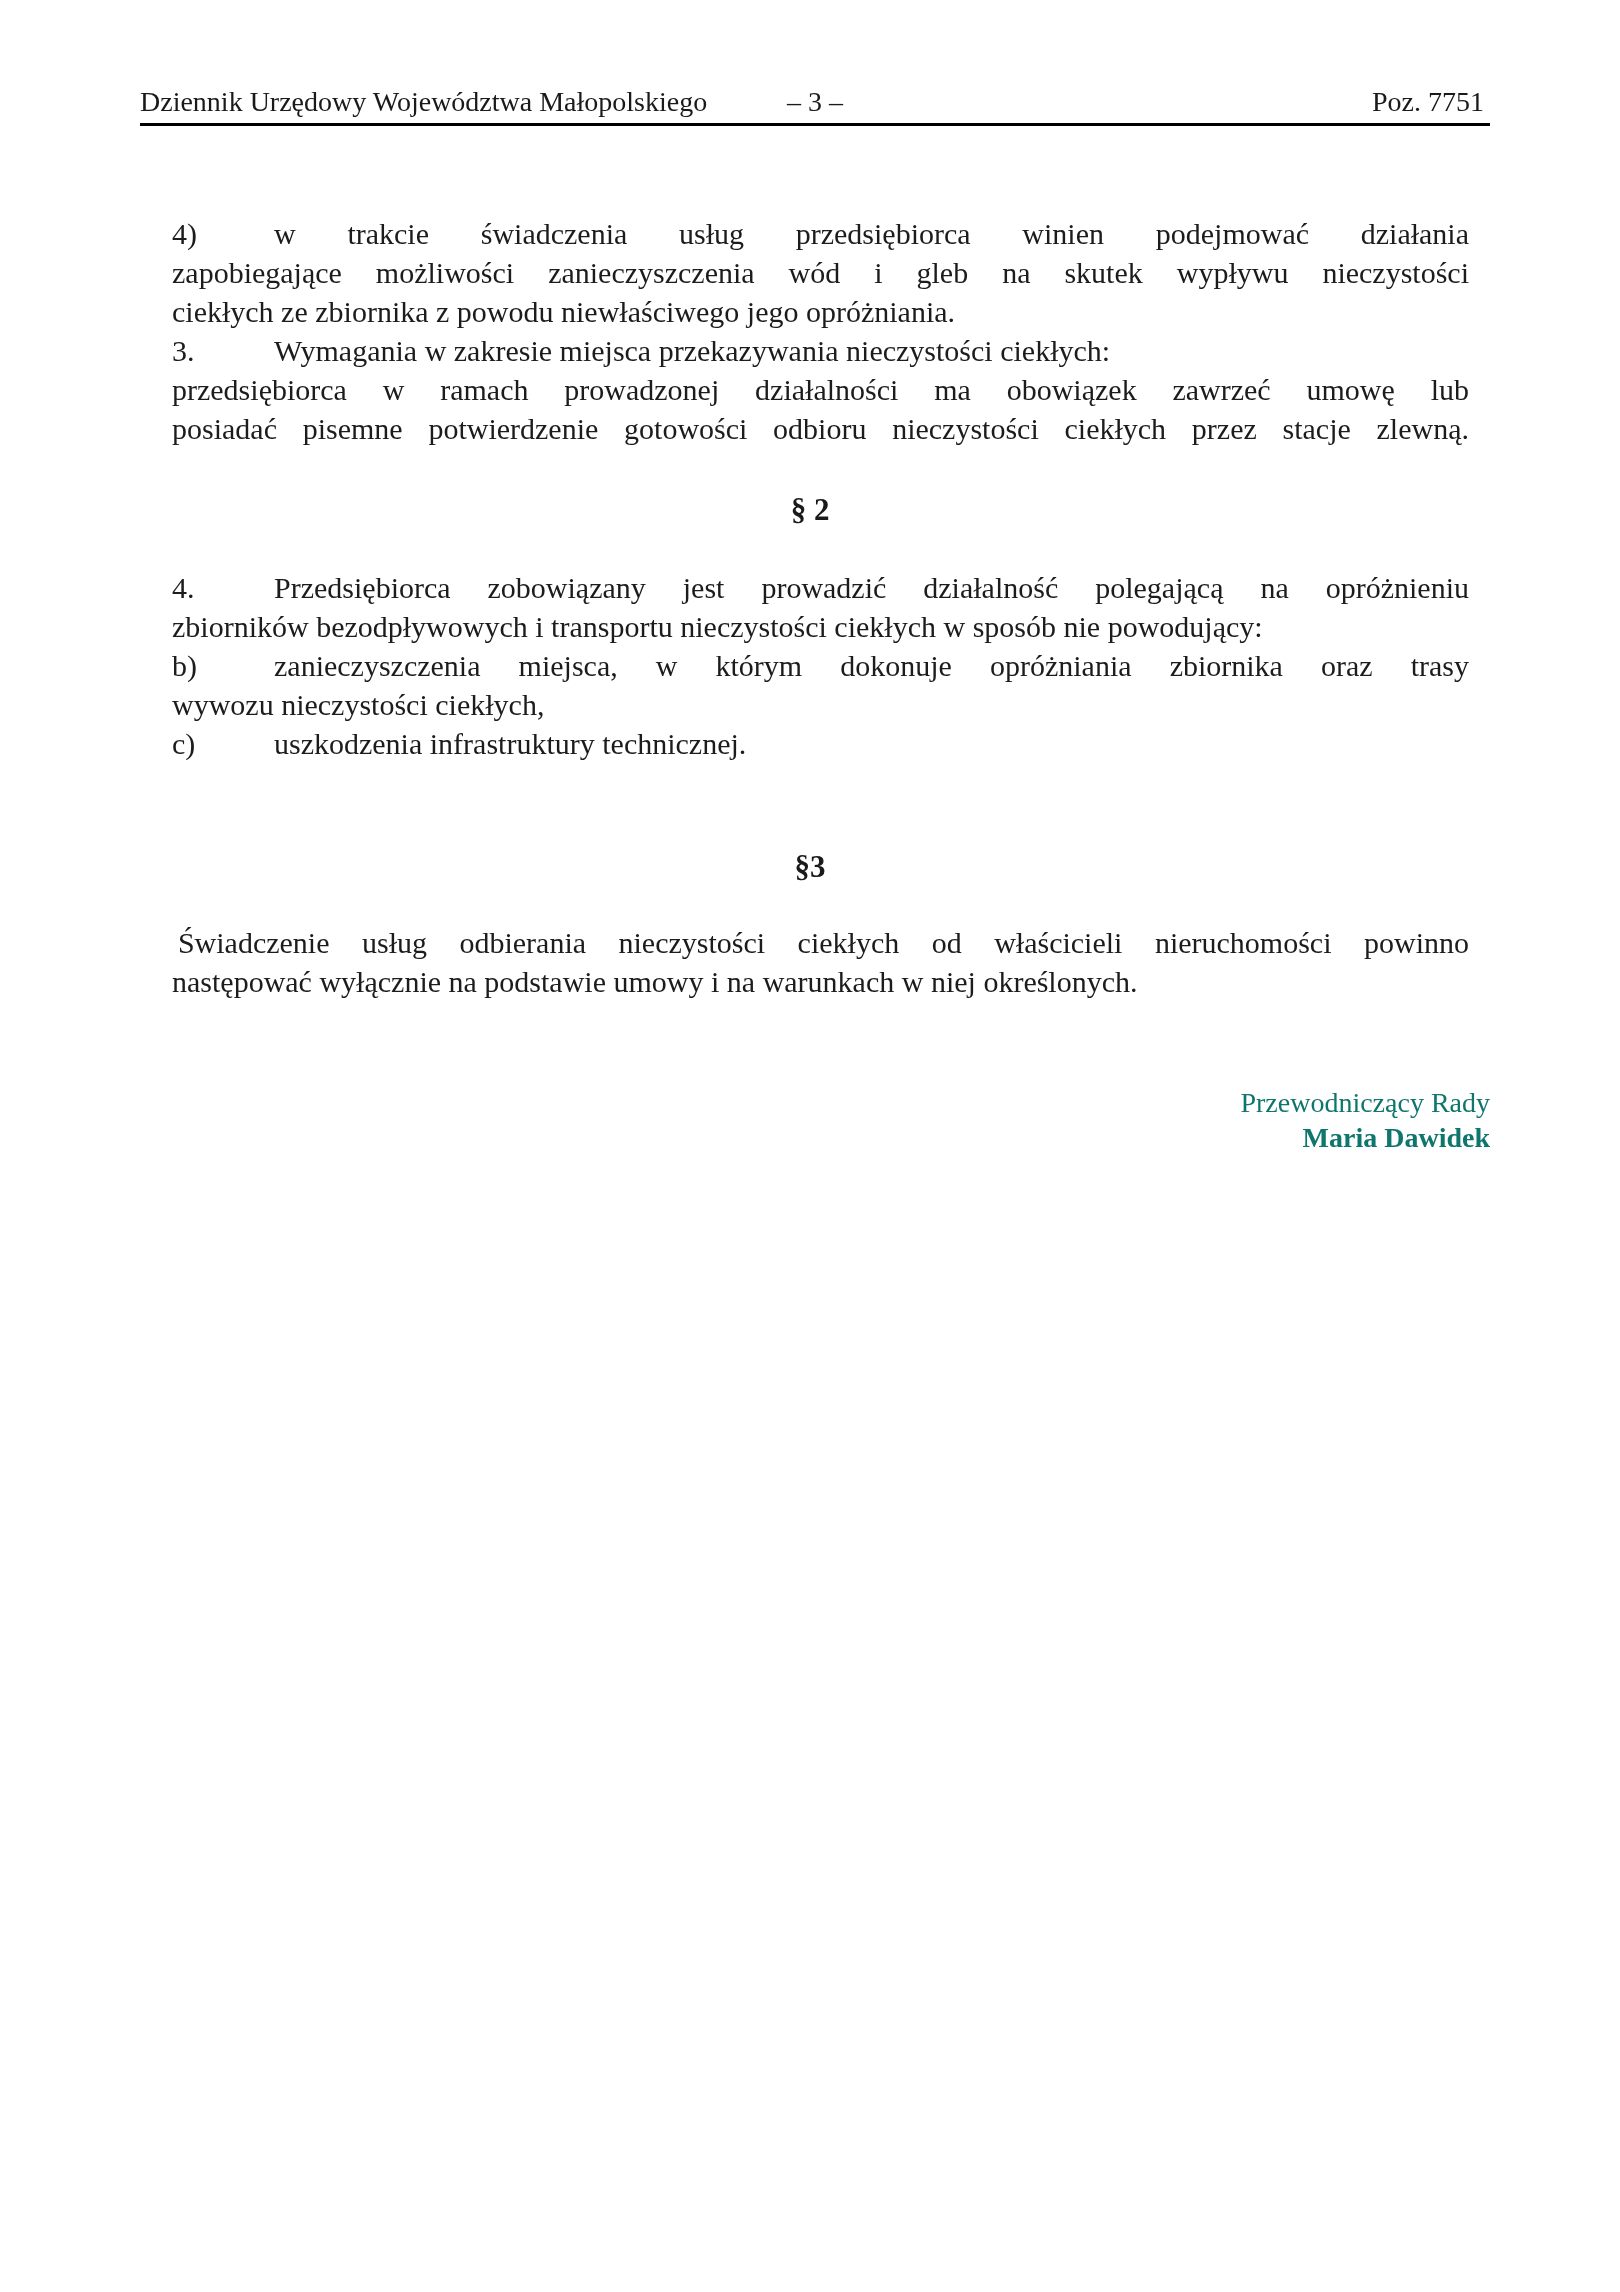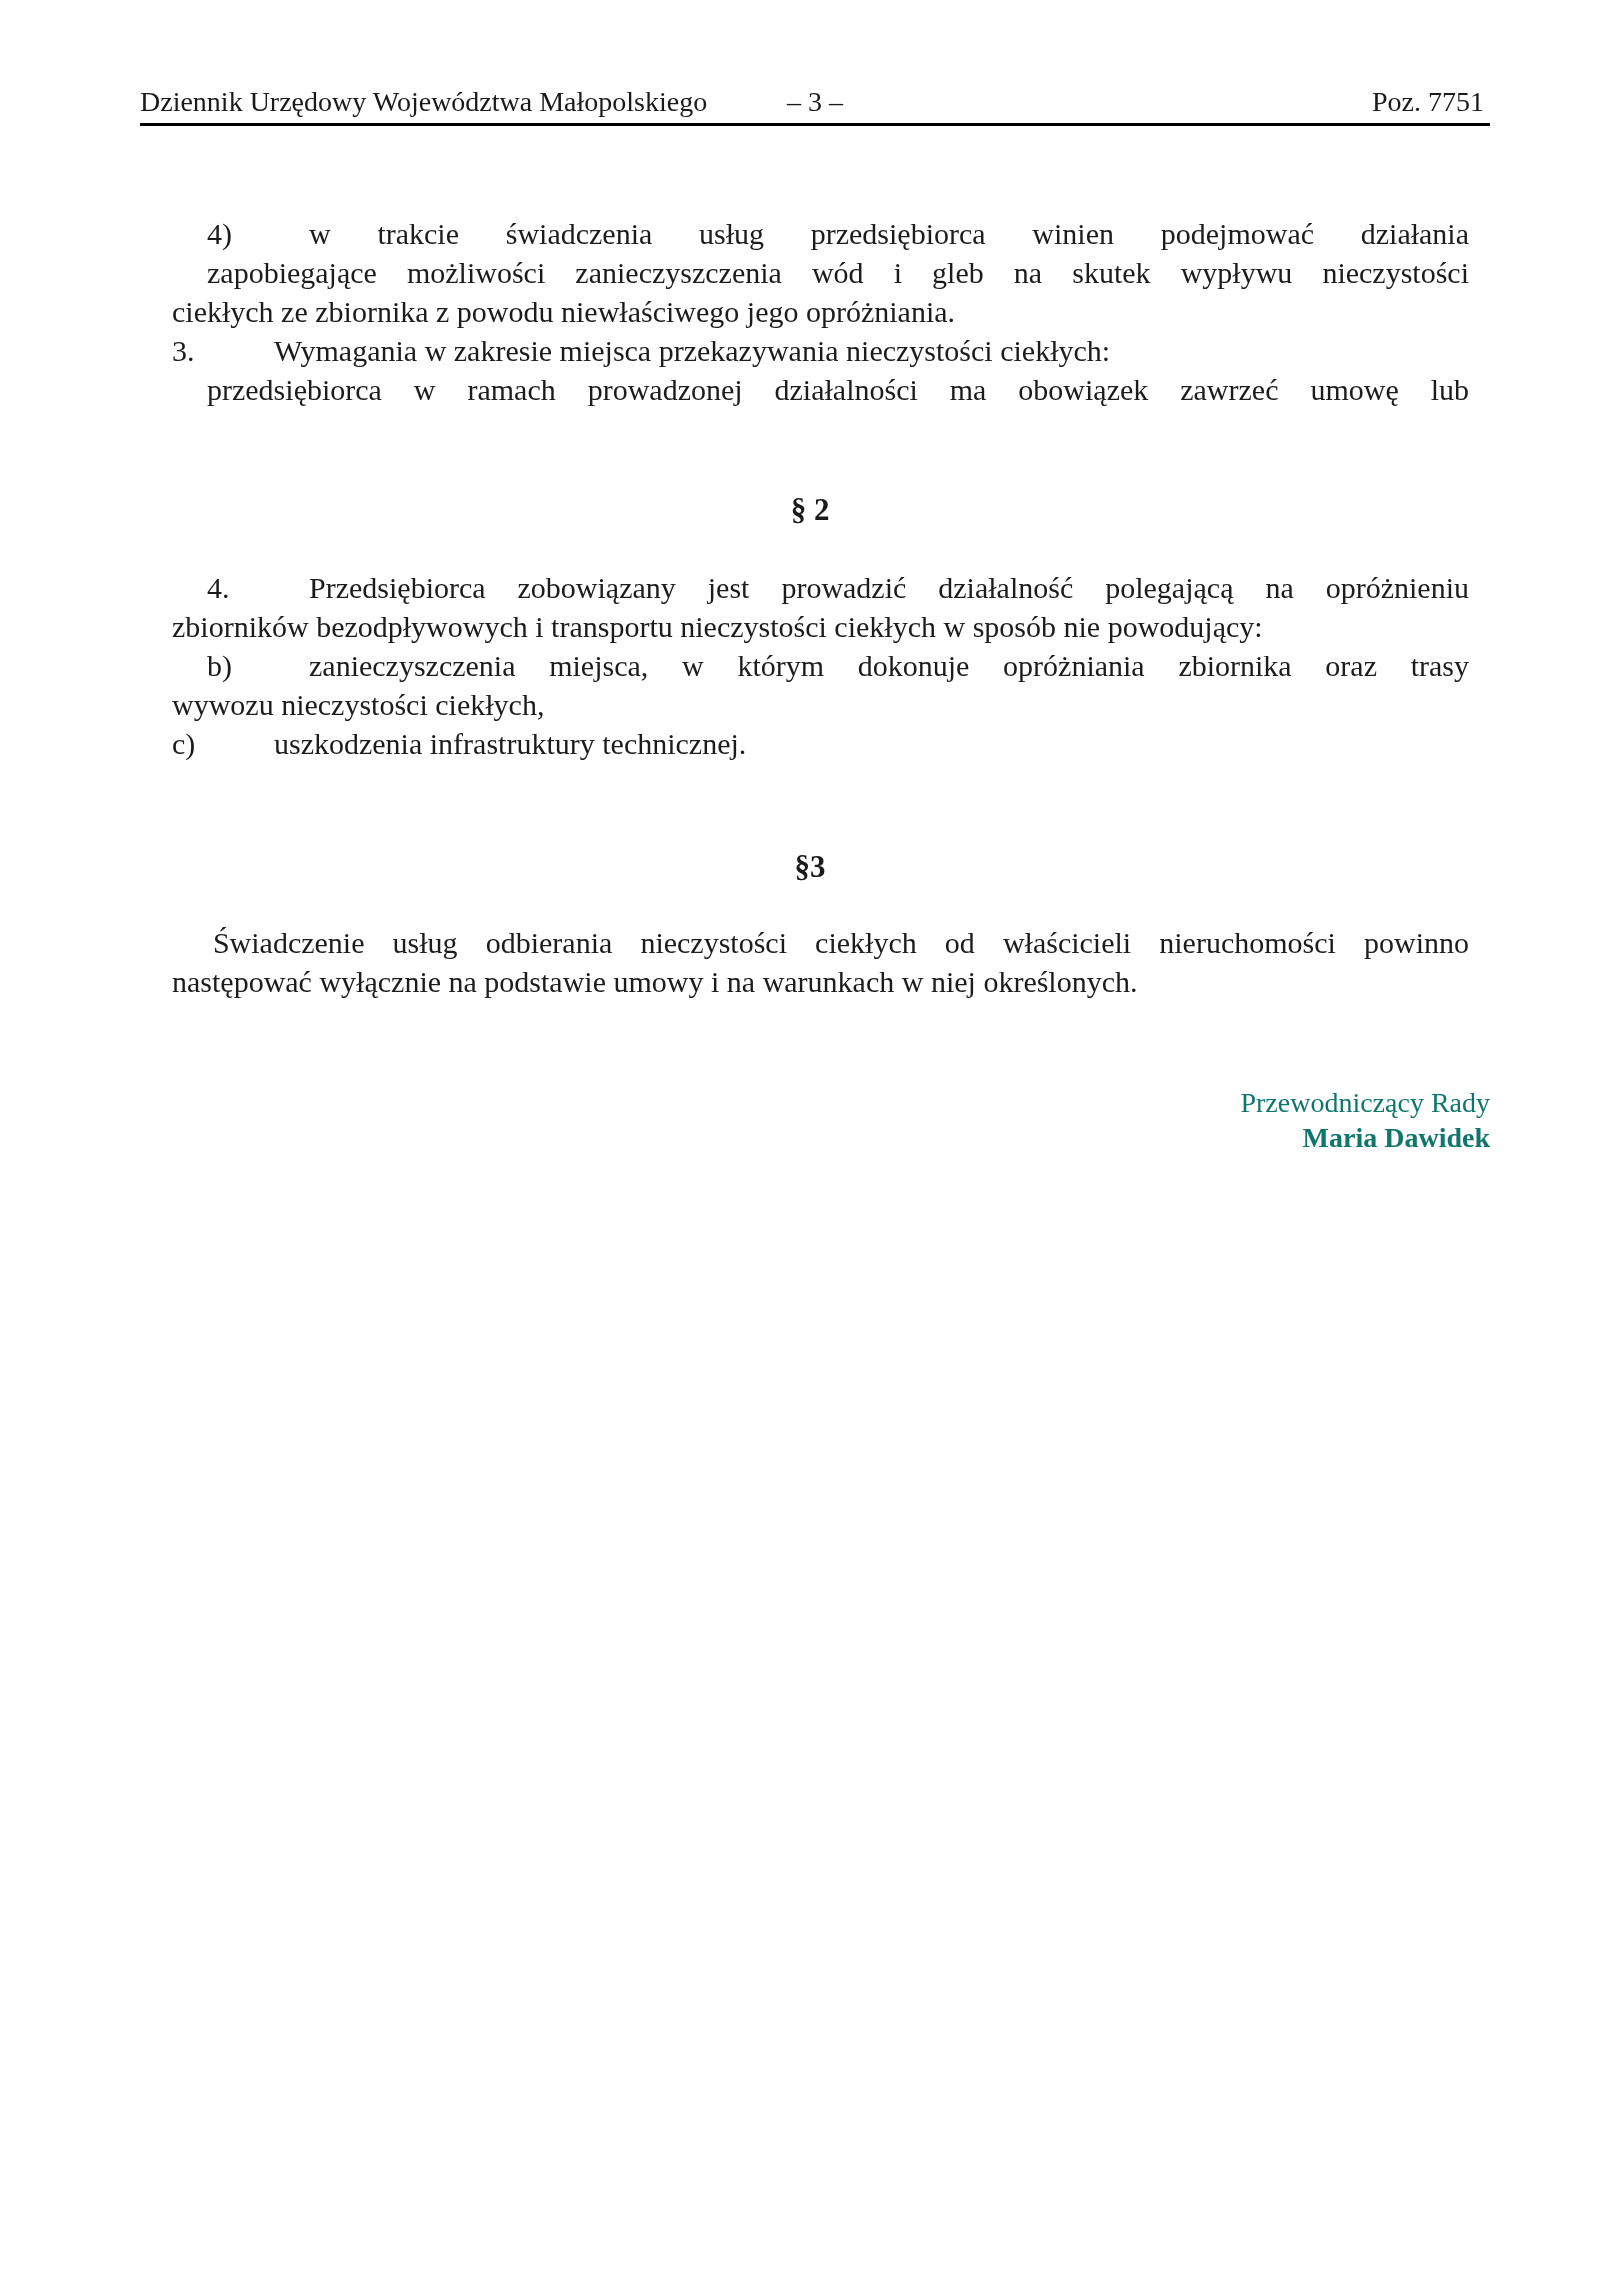--- a/index.html
+++ b/index.html
@@ -8,21 +8,21 @@
   .header { position: absolute; left: 140px; top: 86px; width: 1350px; height: 39px;
             font-size: 28px; color: #1a1a1a; }
   .header .left { position: absolute; left: 0; top: 0; }
   .header .center { position: absolute; left: 647px; top: 0; }
   .header .right { position: absolute; right: 6px; top: 0; }
   .header-rule { position: absolute; left: 140px; top: 123px; width: 1350px; height: 2.9px; background: #000; }
 
   .body-text { position: absolute; left: 172px; width: 1297px; font-size: 30px; line-height: 39px; color: #1c1c1c; }
   .num { display: inline-block; width: 102px; }
   .line { display: block; }
-  .justify-last { text-align-last: justify; margin-left: 35px; }
+  .justify-last { text-align-last: justify; }
 
   .section-sign { position: absolute; left: 0; width: 1620px; text-align: center;
                   font-size: 31px; font-weight: bold; color: #1a1a1a; }
 
   .signature { position: absolute; right: 130px; top: 1085px; text-align: right; font-size: 28px; line-height: 35px; color: #0f766e; }
   .signature .name { font-weight: bold; }
 </style>
 </head>
 <body>
 
@@ -32,20 +32,21 @@
   <span class="right">Poz. 7751</span>
 </div>
 <div class="header-rule"></div>
 
 <div class="body-text" style="top:214px;">
   <span class="line justify-last"><span class="num">4)</span><span>w trakcie świadczenia usług przedsiębiorca winien podejmować działania</span></span>
   <span class="line justify-last">zapobiegające możliwości zanieczyszczenia wód i gleb na skutek wypływu nieczystości</span>
   <span class="line">ciekłych ze zbiornika z powodu niewłaściwego jego opróżniania.</span>
   <span class="line"><span class="num">3.</span><span>Wymagania w zakresie miejsca przekazywania nieczystości ciekłych:</span></span>
   <span class="line justify-last">przedsiębiorca w ramach prowadzonej działalności ma obowiązek zawrzeć umowę lub</span>
+  <span class="line justify-last">posiadać pisemne potwierdzenie gotowości odbioru nieczystości ciekłych przez stacje zlewną.</span>
 </div>
 
 <div class="section-sign" style="top:492px;">§ 2</div>
 
 <div class="body-text" style="top:568px;">
   <span class="line justify-last"><span class="num">4.</span><span>Przedsiębiorca zobowiązany jest prowadzić działalność polegającą na opróżnieniu</span></span>
   <span class="line">zbiorników bezodpływowych i transportu nieczystości ciekłych w sposób nie powodujący:</span>
   <span class="line justify-last"><span class="num">b)</span><span>zanieczyszczenia miejsca, w którym dokonuje opróżniania zbiornika oraz trasy</span></span>
   <span class="line">wywozu nieczystości ciekłych,</span>
   <span class="line"><span class="num">c)</span><span>uszkodzenia infrastruktury technicznej.</span></span>

